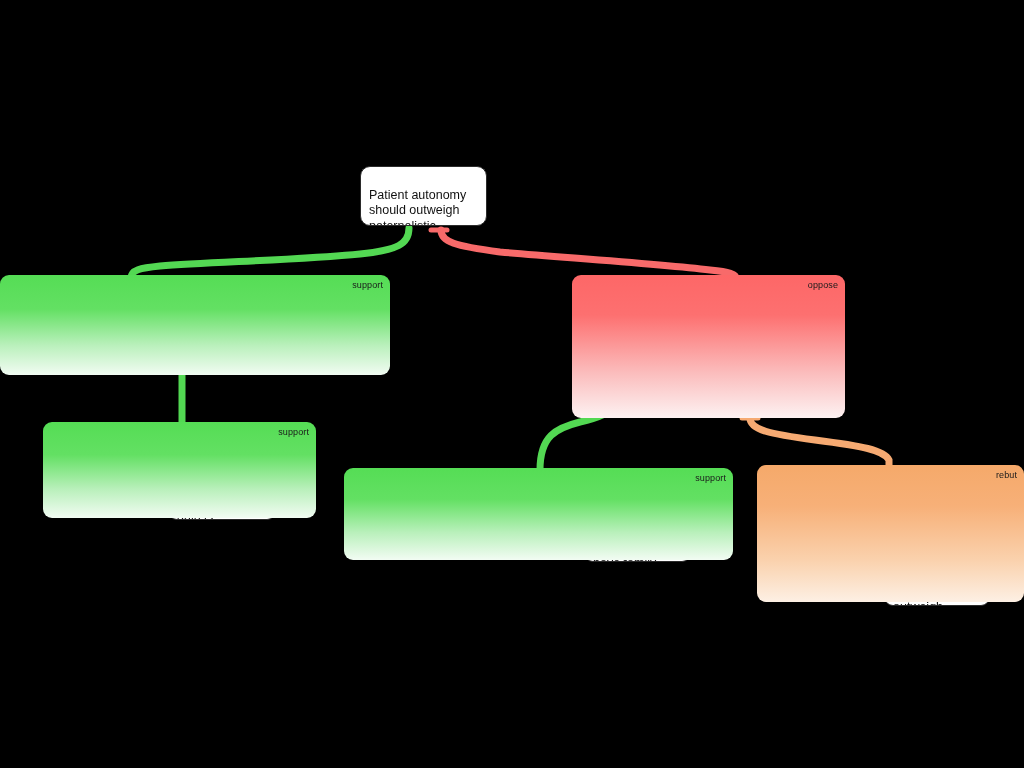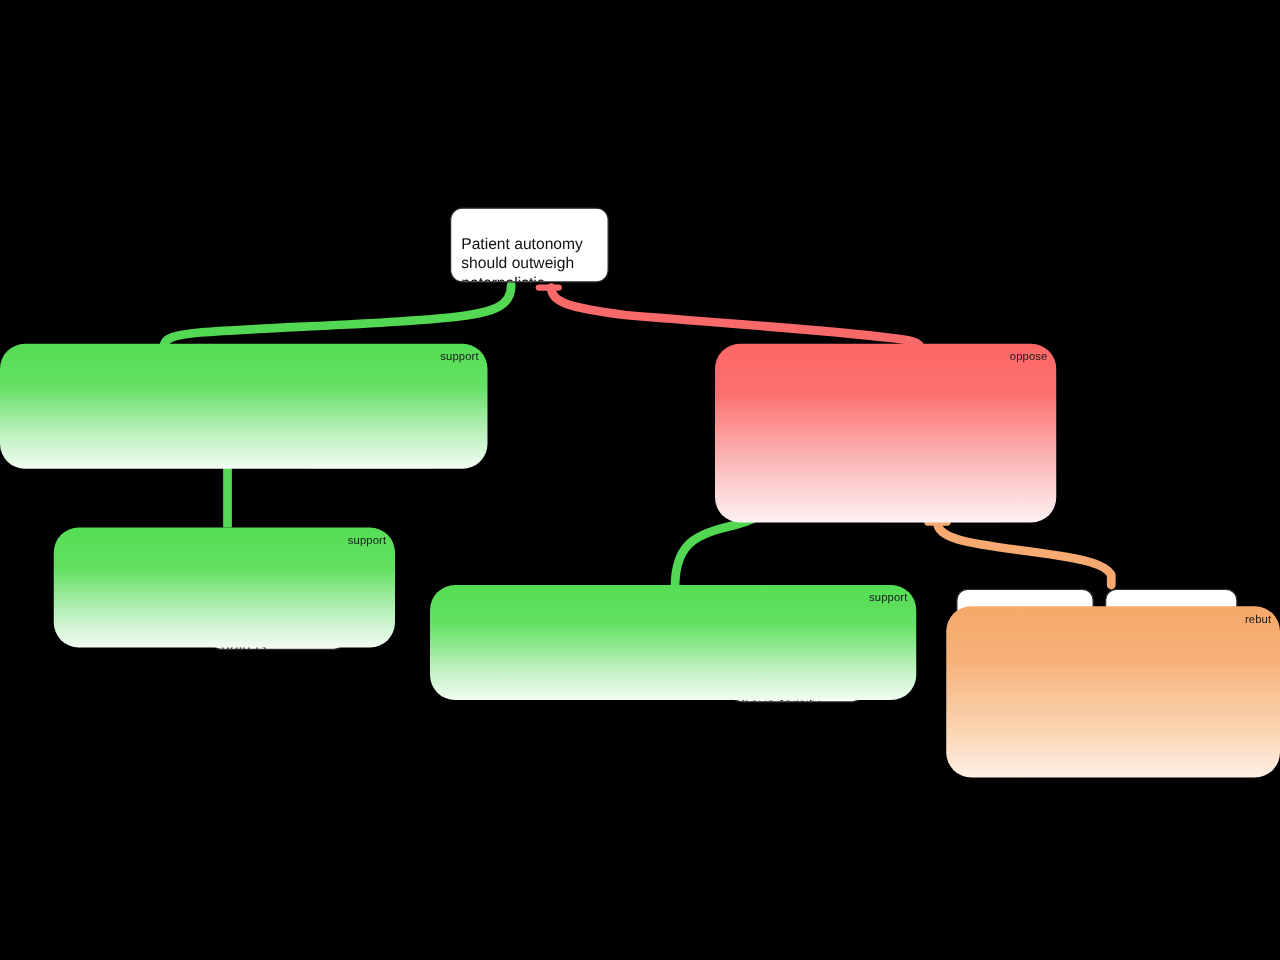--- a/index.html
+++ b/index.html
@@ -25,34 +25,33 @@
   #connectors {
     position: absolute;
     left: 0; top: 0;
     width: 1024px;
     height: 768px;
     pointer-events: none;
     z-index: 1;
   }
   .group {
     position: absolute;
-    border-radius: 20px;
+    border-radius: 9px;
     z-index: 2;
     box-sizing: border-box;
   }
   .group.support {
     background: linear-gradient(to bottom, #55dd55 0%, #63e063 34%, #b9f0bb 70%, #f2fcf3 100%);
   }
   .group.oppose {
     background: linear-gradient(to bottom, #fd6767 0%, #fd7070 28%, #fbbcbc 68%, #fdf2f2 100%);
     padding-left: 36px;
   }
   .group.rebut {
     background: linear-gradient(to bottom, #f5a96a 0%, #f7b078 30%, #fad2ae 70%, #fdf0e4 100%);
-    margin-top: 20px;
   }
   .group-label {
     position: absolute;
     top: 5px;
     right: 7px;
     font-size: 9px;
     color: #1a1a1a;
     line-height: 10px;
     letter-spacing: 0.1px;
     white-space: nowrap;

